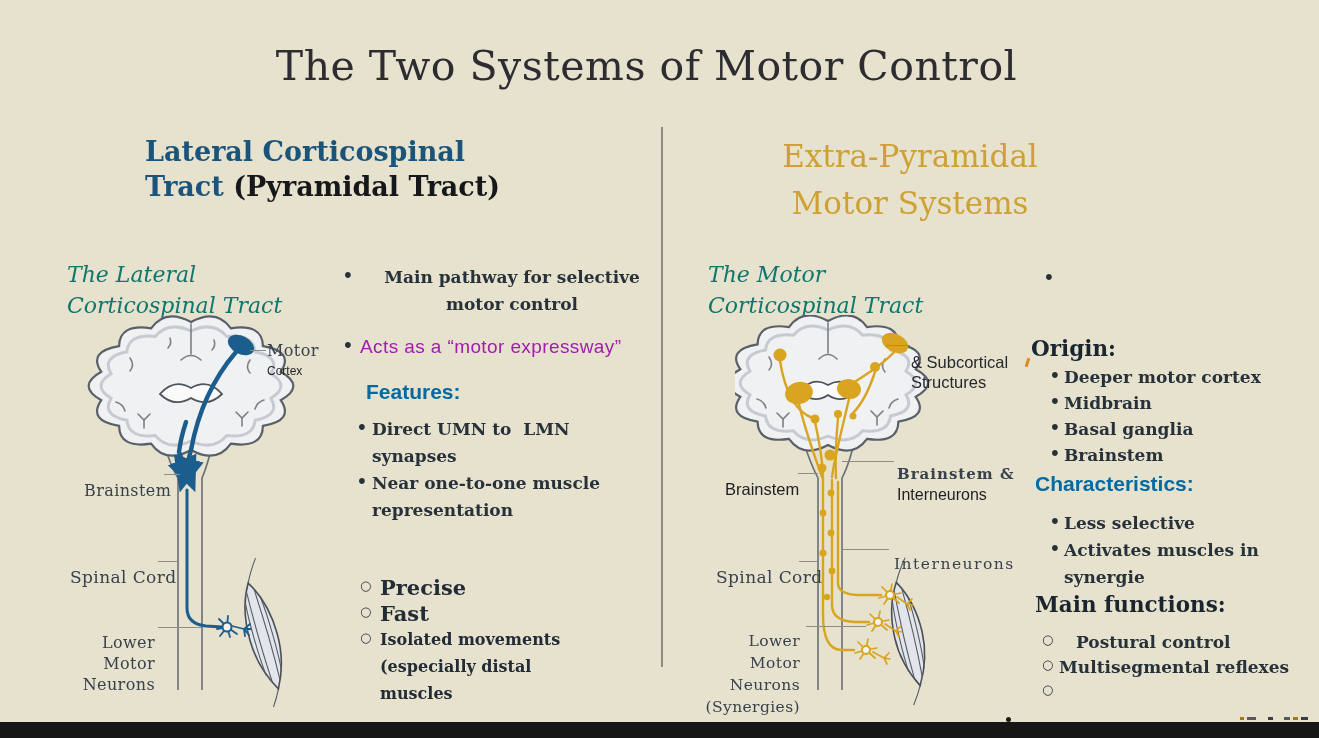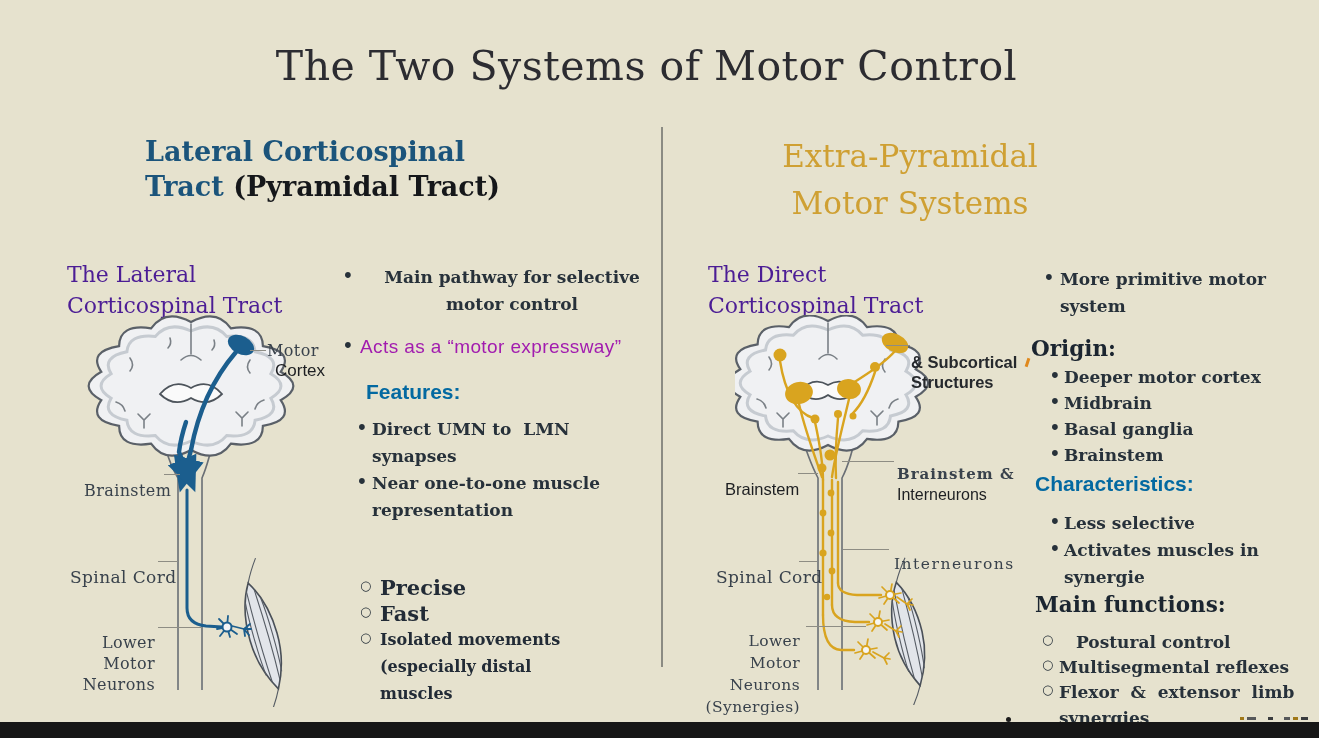--- a/index.html
+++ b/index.html
@@ -5,21 +5,21 @@
   html,body{margin:0;padding:0;background:#ffffff;}
   .slide{position:relative;width:1319px;height:738px;background:#e6e2ce;overflow:hidden;
          font-family:"DejaVu Serif",serif;color:#232c35;}
   .abs{position:absolute;}
   .pre{white-space:pre-wrap;}
   .title{width:1293px;text-align:center;font-size:41px;color:#2c2c31;letter-spacing:0.5px;}
   .lhead{font-size:27px;font-weight:bold;line-height:35px;}
   .lhead .blue{color:#1b547b;}
   .lhead .dark{color:#15171a;}
   .rhead{font-size:31px;color:#cfa033;line-height:47px;text-align:center;}
-  .figtitle{font-size:22px;line-height:31px;color:#4c1d95;}
+  .figtitle{font-size:22px;line-height:31px;color:#0f766e;font-style:italic;}
   .divider{width:2px;background:#8b8b83;}
   .leader{height:1px;background:#8e8d84;}
   .lbl-serif{font-size:16px;color:#39424c;letter-spacing:0.4px;line-height:21px;}
   .lbl-sans{font-family:"Liberation Sans",sans-serif;font-size:16px;color:#1d1f22;line-height:20px;}
   .lbl-right{text-align:right;}
   .body-txt{font-size:17px;line-height:27px;color:#27313a;font-weight:bold;}
   .body-sm{font-size:15.5px;line-height:22px;}
   .sans{font-family:"Liberation Sans",sans-serif;}
   .sans-b{font-family:"Liberation Sans",sans-serif;font-weight:bold;font-size:21px;color:#0369a1;}
   .serif-b{font-weight:bold;font-size:21.5px;color:#1b2530;}
@@ -119,21 +119,21 @@
       <path class="bthin" d="M167,315 l-8,-8 M167,315 l1,-11 M167,315 l-10,2 M167,315 l-7,9 M167,315 l3,10 M167,315 l10,7"></path>
       <path class="bthin" d="M172,314 L184,317"></path>
       <circle cx="167" cy="315" r="4.5" fill="#f4f5f7" stroke="#1b5e8e" stroke-width="2"></circle>
       <path class="bthin" d="M184,317 l6,-5 M184,317 l7,0 M184,317 l5,6 M184,317 l1,7"></path>
     </g>
   </svg>
 
   <div class="abs leader" style="left:250px;top:350px;width:16px;"></div>
   <div class="abs" style="left:267px;top:340px;">
     <div class="lbl-serif">Motor</div>
-    <div class="lbl-sans" style="font-size:17px;margin-left:8px;">Cortex</div>
+    <div class="lbl-sans" style="font-size:12px;">Cortex</div>
   </div>
   <div class="abs leader" style="left:164px;top:474px;width:16px;"></div>
   <div class="abs lbl-serif" style="left:84px;top:480px;">Brainstem</div>
   <div class="abs leader" style="left:158px;top:561px;width:20px;"></div>
   <div class="abs lbl-serif" style="left:70px;top:567px;font-size:17px;">Spinal Cord</div>
   <div class="abs leader" style="left:158px;top:627px;width:44px;"></div>
   <div class="abs lbl-serif lbl-right pre" style="left:55px;top:632px;width:100px;">Lower Motor
 Neurons</div>
 
   <span class="abs dot" style="left:342px;top:264px;">•</span>
@@ -155,21 +155,21 @@
 
   <span class="abs circ" style="left:360px;top:578px;">○</span>
   <div class="abs body-txt bold-item" style="left:380px;top:574px;font-size:21px;">Precise</div>
   <span class="abs circ" style="left:360px;top:604px;">○</span>
   <div class="abs body-txt bold-item" style="left:380px;top:600px;font-size:21px;">Fast</div>
   <span class="abs circ" style="left:360px;top:630px;">○</span>
   <div class="abs body-txt bold-item pre" style="left:380px;top:626px;font-size:16px;">Isolated movements
 (especially distal
 muscles</div>
 
-  <div class="abs figtitle pre" style="left:708px;top:259px;">The Direct
+  <div class="abs figtitle pre" style="left:708px;top:259px;">The Motor
 Corticospinal Tract</div>
 
   <svg class="abs" style="left:735px;top:315px;" width="270" height="390" viewBox="0 0 270 390">
     <g>
       <path class="gray" d="M63,110 Q74,146 83,163 L83,375"></path>
       <path class="gray" d="M123,110 Q116,146 107,163 L107,375"></path>
     </g>
     <g>
       <path id="R-outer" class="brain-outer" d="M93.0,6.0 Q118.0,-7.6 132.0,12.1 Q163.1,7.4 163.4,29.3 Q194.4,34.4 180.7,54.2 Q205.5,68.0 180.7,81.8 Q194.4,101.6 163.4,106.7 Q163.1,128.6 132.0,123.9 Q118.0,143.6 93.0,130.0 Q68.0,143.6 54.0,123.9 Q22.9,128.6 22.6,106.7 Q-8.4,101.6 5.3,81.8 Q-19.5,68.0 5.3,54.2 Q-8.4,34.4 22.6,29.3 Q22.9,7.4 54.0,12.1 Q68.0,-7.6 93.0,6.0 Z"></path>
       <path id="R-inner" class="brain-inner" d="M93.0,15.0 Q114.7,5.0 127.7,20.2 Q153.9,17.4 155.5,35.0 Q180.9,39.9 171.0,56.2 Q190.6,68.0 171.0,79.8 Q180.9,96.1 155.5,101.0 Q153.9,118.6 127.7,115.8 Q114.7,131.0 93.0,121.0 Q71.3,131.0 58.3,115.8 Q32.1,118.6 30.5,101.0 Q5.1,96.1 15.0,79.8 Q-4.6,68.0 15.0,56.2 Q5.1,39.9 30.5,35.0 Q32.1,17.4 58.3,20.2 Q71.3,5.0 93.0,15.0 Z"></path>
@@ -248,21 +248,21 @@
       <g>
         <path class="gthin" d="M131,335 l-8,-8 M131,335 l2,-11 M131,335 l-11,3 M131,335 l-6,9 M131,335 l9,8 M131,335 l11,-2"></path>
         <path class="gthin" d="M138,337 L149,343"></path>
         <circle cx="131" cy="335" r="4" fill="#f6f6f2" stroke="#d9a41f" stroke-width="2"></circle>
         <path class="gthin" d="M149,343 l5,-5 M149,343 l6,1 M149,343 l3,6"></path>
       </g>
     </g>
   </svg>
 
   <div class="abs leader" style="left:886px;top:345px;width:24px;"></div>
-  <div class="abs lbl-sans pre" style="left:911px;top:352px;font-size:16.5px;font-weight:bold;color:#26292d;">&amp; Subcortical
+  <div class="abs lbl-sans pre" style="left:911px;top:352px;font-size:16.5px;font-weight:normal;color:#26292d;">&amp; Subcortical
 Structures</div>
 
   <div class="abs leader" style="left:798px;top:473px;width:20px;"></div>
   <div class="abs lbl-sans" style="left:725px;top:479px;font-size:16.5px;">Brainstem</div>
 
   <div class="abs leader" style="left:842px;top:461px;width:52px;"></div>
   <div class="abs" style="left:897px;top:464px;">
     <div class="lbl-serif" style="font-size:15px;letter-spacing:1px;font-weight:bold;">Brainstem &amp;</div>
     <div class="lbl-sans">Interneurons</div>
   </div>
@@ -272,22 +272,20 @@
 
   <div class="abs leader" style="left:843px;top:549px;width:46px;"></div>
   <div class="abs lbl-serif" style="left:894px;top:554px;font-size:15.5px;letter-spacing:1.5px;">Interneurons</div>
 
   <div class="abs leader" style="left:806px;top:626px;width:60px;"></div>
   <div class="abs lbl-serif lbl-right pre body-sm" style="left:698px;top:630px;width:102px;">Lower Motor
 Neurons
 (Synergies)</div>
 
   <span class="abs dot" style="left:1043px;top:266px;">•</span>
-  <div class="abs body-txt pre" style="left:1060px;top:266px;width:250px;">More primitive motor
-system</div>
 
   <div class="abs serif-b" style="left:1031px;top:336px;">Origin:</div>
   <div class="abs" style="left:1026px;top:358px;width:3px;height:9px;background:#e0891e;transform:rotate(18deg);"></div>
 
   <span class="abs dot" style="left:1049px;top:364px;">•</span>
   <div class="abs body-txt" style="left:1064px;top:364px;">Deeper motor cortex</div>
   <span class="abs dot" style="left:1049px;top:390px;">•</span>
   <div class="abs body-txt" style="left:1064px;top:390px;">Midbrain</div>
   <span class="abs dot" style="left:1049px;top:416px;">•</span>
   <div class="abs body-txt" style="left:1064px;top:416px;">Basal ganglia</div>
@@ -302,22 +300,20 @@
   <div class="abs body-txt pre" style="left:1064px;top:537px;">Activates muscles in
 synergie</div>
 
   <div class="abs serif-b" style="left:1035px;top:592px;">Main functions:</div>
 
   <span class="abs circ" style="left:1042px;top:632px;">○</span>
   <div class="abs body-txt" style="left:1076px;top:629px;">Postural control</div>
   <span class="abs circ" style="left:1042px;top:657px;">○</span>
   <div class="abs body-txt" style="left:1059px;top:654px;">Multisegmental reflexes</div>
   <span class="abs circ" style="left:1042px;top:682px;">○</span>
-  <div class="abs body-txt pre" style="left:1059px;top:679px;line-height:26px;">Flexor  &amp;  extensor  limb
-synergies</div>
 
   <div class="abs" style="left:1006px;top:717px;width:5px;height:5px;border-radius:50%;background:#1c1c1c;"></div>
   <div class="abs" style="left:1240px;top:717px;width:70px;height:4px;">
     <span class="mark" style="left:0;width:4px;background:#a07818;"></span>
     <span class="mark" style="left:7px;width:9px;background:#56585a;"></span>
     <span class="mark" style="left:28px;width:5px;background:#3a3c3e;"></span>
     <span class="mark" style="left:44px;width:6px;background:#56585a;"></span>
     <span class="mark" style="left:53px;width:5px;background:#a07818;"></span>
     <span class="mark" style="left:61px;width:7px;background:#3a3c3e;"></span>
   </div>

